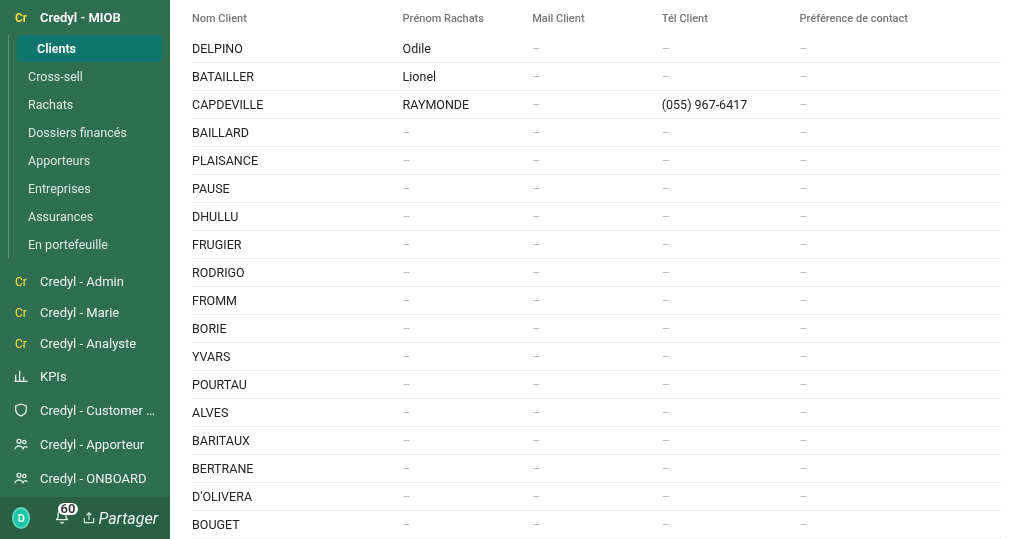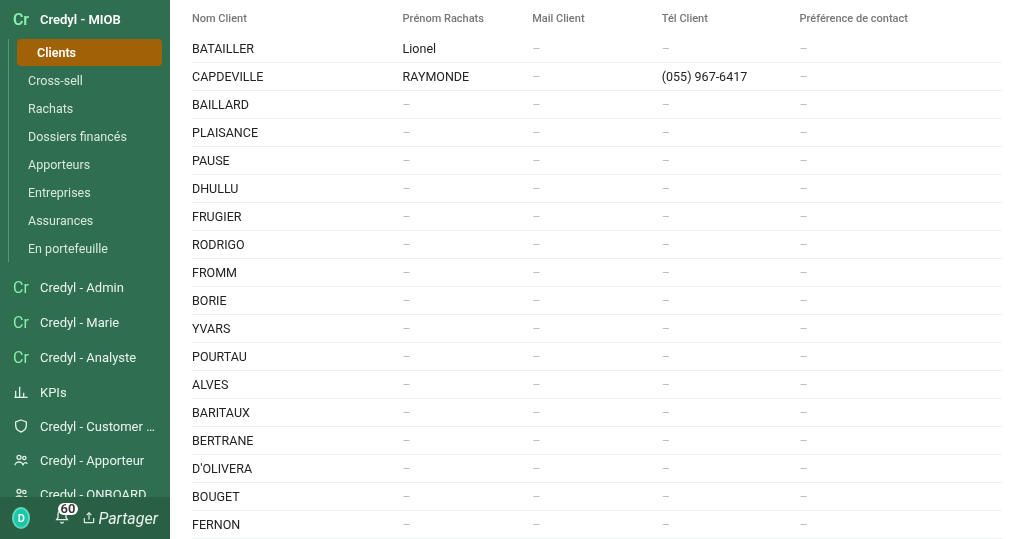--- a/index.html
+++ b/index.html
@@ -35,22 +35,22 @@
     align-items: center;
     gap: 10px;
     padding: 10px 12px 6px 12px;
     font-weight: 600;
     font-size: 13px;
     color: #fff;
   }
   .sb-icon-box {
     width: 18px;
     text-align: center;
-    font-size: 16px;
-    color: #86efac;
+    font-size: 12px;
+    color: #fde047;
     flex-shrink: 0;
   }
   .sb-icon-svg {
     width: 18px;
     height: 18px;
     display: flex;
     align-items: center;
     justify-content: center;
     flex-shrink: 0;
   }
@@ -66,21 +66,21 @@
     font-size: 12.5px;
     color: #d8e8de;
     border-radius: 4px;
     margin: 1px 0 1px -1px;
     cursor: pointer;
     white-space: nowrap;
     overflow: hidden;
     text-overflow: ellipsis;
   }
   .sb-subitem.active {
-    background: #a16207;
+    background: #0f766e;
     color: #fff;
     font-weight: 600;
     margin-left: 8px;
   }
   .sb-link {
     display: flex;
     align-items: center;
     gap: 10px;
     padding: 8px 12px;
     font-size: 13px;
@@ -299,20 +299,27 @@
           <tr>
             <th>Nom Client</th>
             <th>Prénom Rachats</th>
             <th>Mail Client</th>
             <th>Tél Client</th>
             <th>Préférence de contact</th>
           </tr>
         </thead>
         <tbody id="tbody">
             <tr>
+              <td>DELPINO</td>
+              <td>Odile</td>
+              <td class="dash">–</td>
+              <td class="dash">–</td>
+              <td class="dash">–</td>
+            </tr>
+            <tr>
               <td>BATAILLER</td>
               <td>Lionel</td>
               <td class="dash">–</td>
               <td class="dash">–</td>
               <td class="dash">–</td>
             </tr>
             <tr>
               <td>CAPDEVILLE</td>
               <td>RAYMONDE</td>
               <td class="dash">–</td>

